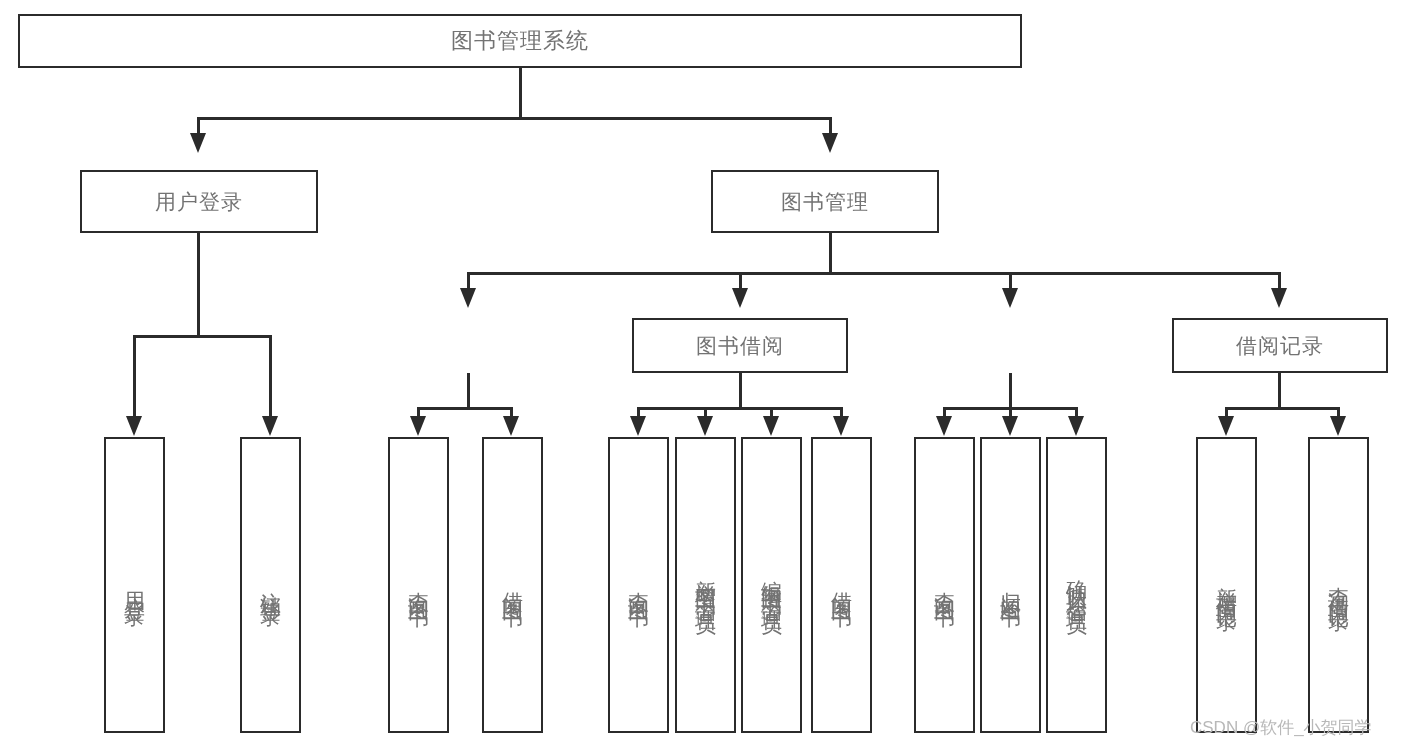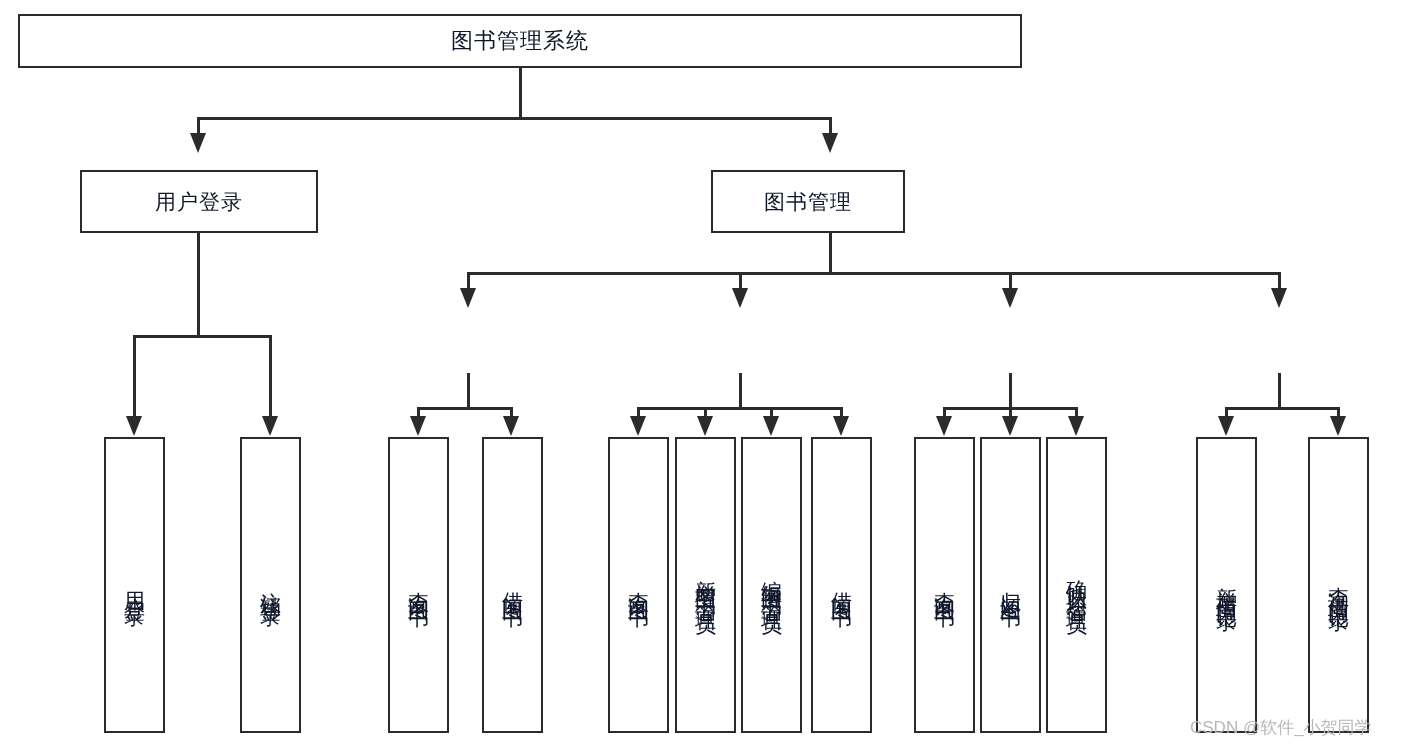--- a/index.html
+++ b/index.html
@@ -21,21 +21,21 @@
 
   
   .node {
     position: absolute;
     box-sizing: border-box;
     background: #ffffff;
     border: 2px solid #2b2b2b;
     display: flex;
     align-items: center;
     justify-content: center;
-    color: #0f172a;
+    color: #737373;
   }
   .node.h {            
     font-size: 21px;
     letter-spacing: 1px;
     line-height: 1.1;
   }
   .node.root {
     font-size: 22px;
   }
   .node.v {            
@@ -95,21 +95,21 @@
   <div class="ln h" style="left:197px; top:117px; width:635px; height:3px;"></div>
 
   <div class="ln v" style="left:197px; top:117px; width:3px; height:18px;"></div>
   <div class="arrow" style="left:190px; top:133px;"></div>
   <div class="ln v" style="left:829px; top:117px; width:3px; height:18px;"></div>
   <div class="arrow" style="left:822px; top:133px;"></div>
 
   <div class="node h" style="left:80px; top:170px; width:238px; height:63px;">
     <span>用户登录</span>
   </div>
-  <div class="node h" style="left:711px; top:170px; width:194px; height:63px;">
+  <div class="node h" style="left:711px; top:170px; width:228px; height:63px;">
     <span>图书管理</span>
   </div>
 
   <div class="ln v" style="left:197px; top:233px; width:3px; height:102px;"></div>
   <div class="ln h" style="left:133px; top:335px; width:139px; height:3px;"></div>
   <div class="ln v" style="left:133px; top:335px; width:3px; height:83px;"></div>
   <div class="arrow" style="left:126px; top:416px;"></div>
   <div class="ln v" style="left:269px; top:335px; width:3px; height:83px;"></div>
   <div class="arrow" style="left:262px; top:416px;"></div>
 
@@ -125,20 +125,26 @@
 
   <div class="ln v" style="left:467px; top:272px; width:3px; height:18px;"></div>
   <div class="arrow" style="left:460px; top:288px;"></div>
   <div class="ln v" style="left:739px; top:272px; width:3px; height:18px;"></div>
   <div class="arrow" style="left:732px; top:288px;"></div>
   <div class="ln v" style="left:1009px; top:272px; width:3px; height:18px;"></div>
   <div class="arrow" style="left:1002px; top:288px;"></div>
   <div class="ln v" style="left:1278px; top:272px; width:3px; height:18px;"></div>
   <div class="arrow" style="left:1271px; top:288px;"></div>
 
+  <div class="node h" style="left:632px; top:318px; width:216px; height:55px;">
+    <span>图书借阅</span>
+  </div>
+  <div class="node h" style="left:1172px; top:318px; width:216px; height:55px;">
+    <span>借阅记录</span>
+  </div>
 
   <div class="ln v" style="left:467px; top:373px; width:3px; height:34px;"></div>
   <div class="ln h" style="left:417px; top:407px; width:95px; height:3px;"></div>
   <div class="ln v" style="left:417px; top:407px; width:3px; height:11px;"></div>
   <div class="arrow" style="left:410px; top:416px;"></div>
   <div class="ln v" style="left:510px; top:407px; width:3px; height:11px;"></div>
   <div class="arrow" style="left:503px; top:416px;"></div>
 
   <div class="node v" style="left:388px; top:437px; width:61px; height:296px;">
     <span class="vtxt">查询图书</span>

